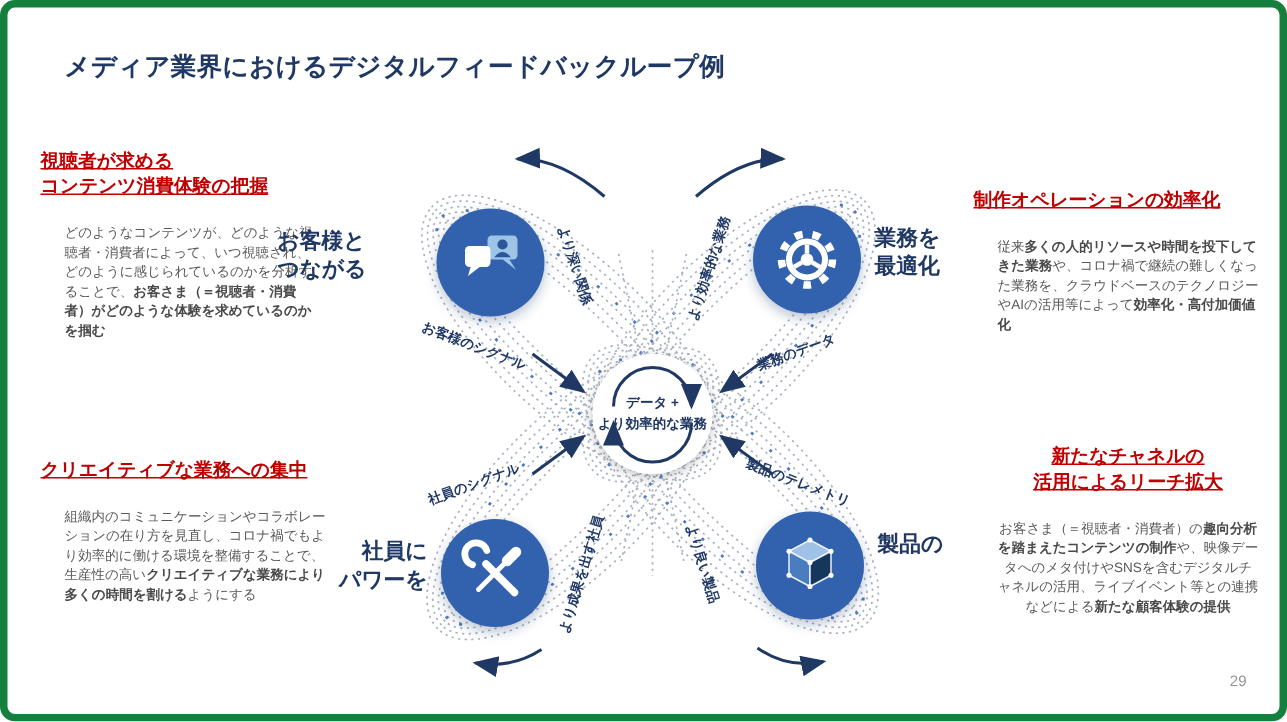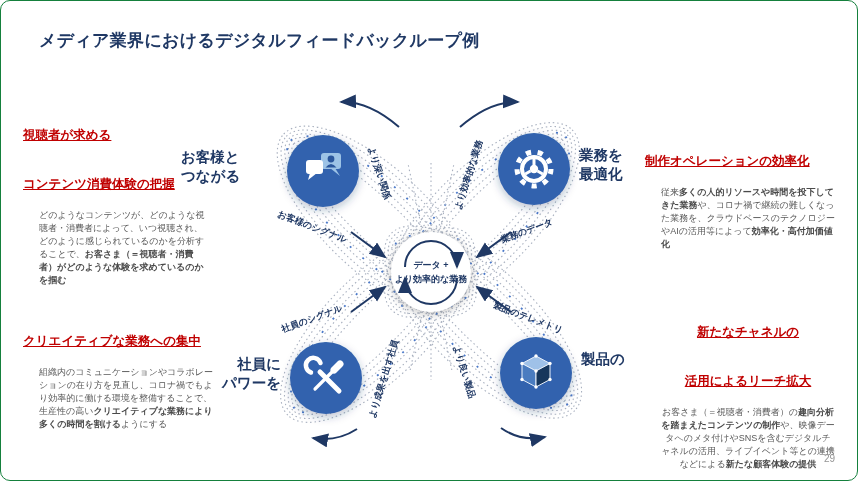--- a/index.html
+++ b/index.html
@@ -1,28 +1,28 @@
 <!DOCTYPE html>
 <html><head>
 <meta charset="utf-8">
 <style>
   html,body{margin:0;padding:0;background:#ffffff;}
   .slide{
     position:relative;width:858px;height:481px;box-sizing:border-box;
-    background:#ffffff;border:1px solid #15803d;border-radius:10px;overflow:hidden;
+    background:#ffffff;border:5px solid #15803d;border-radius:10px;overflow:hidden;
     font-family:"Liberation Sans","DejaVu Sans",sans-serif;
   }
   .title{
     position:absolute;left:38px;top:28px;font-size:17px;font-weight:bold;
     color:#1f3864;letter-spacing:.3px;z-index:5;
   }
   .diagram-svg{position:absolute;left:0;top:0;z-index:1;}
   .block{position:absolute;z-index:5;}
   .block .hd{font-size:12.5px;font-weight:bold;color:#c00000;line-height:1.35;margin:0 0 6px 0;}
-  .block .hd span{text-decoration:underline;display:inline-block;margin-top:32px;}
+  .block .hd span{text-decoration:underline;display:inline-block;}
   .block p{margin:16px;font-size:9px;color:#595959;line-height:1.45;}
   .block p b{color:#4a4a4a;}
   .blk-tl{left:22px;top:94px;width:202px;}
   .blk-tr{left:644px;top:120px;width:206px;}
   .blk-bl{left:22px;top:300px;width:210px;}
   .blk-br{left:644px;top:291px;width:206px;text-align:center;}
   .node-label{
     position:absolute;z-index:6;font-size:14.5px;font-weight:bold;color:#1f3864;line-height:1.28;
   }
   .node-label span{display:block;}

